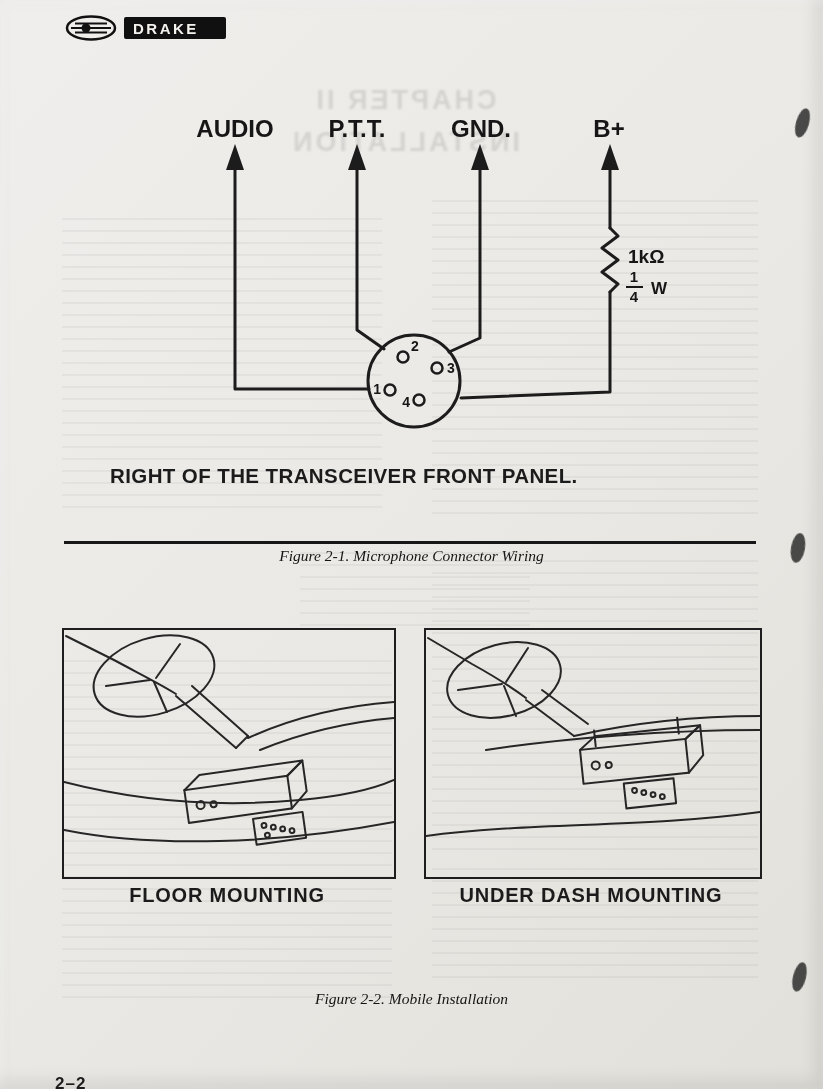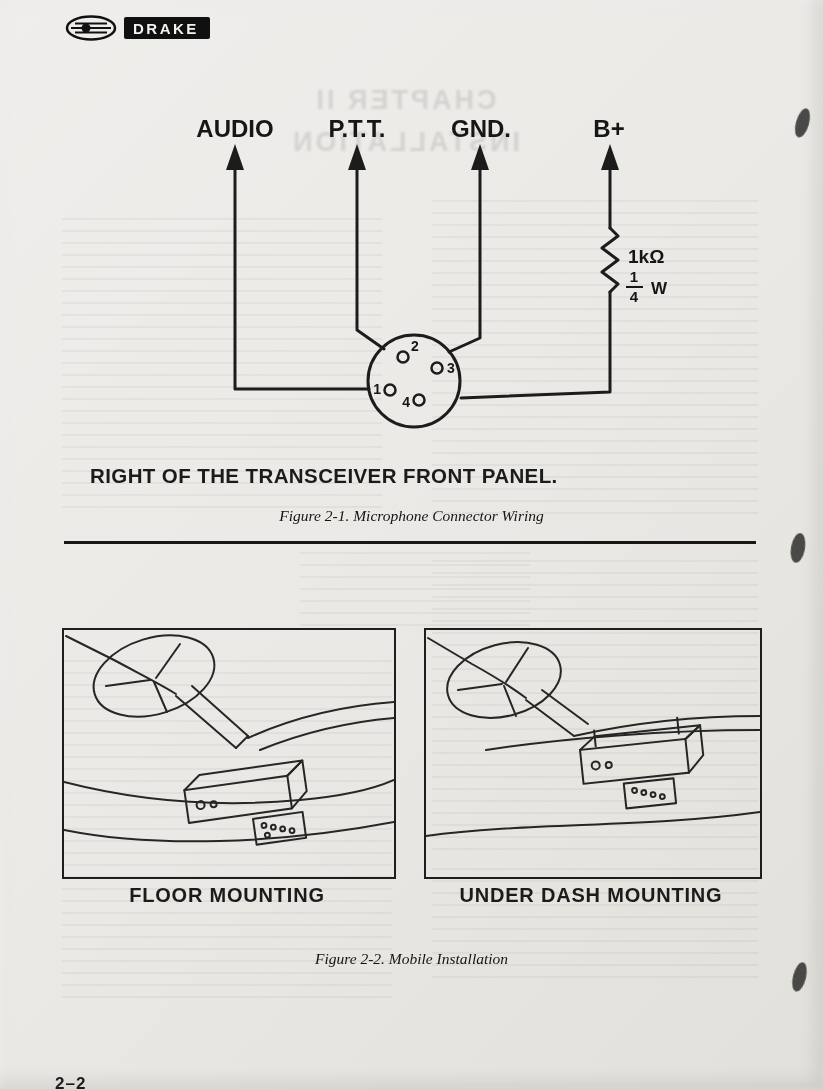--- a/index.html
+++ b/index.html
@@ -17,27 +17,27 @@
   }
   .ghost-title{
     position:absolute;transform:scaleX(-1);
     color:rgba(75,75,75,0.15);font-weight:bold;font-size:27px;
     letter-spacing:3px;text-align:center;filter:blur(0.8px);line-height:1.55;
   }
   .mark{position:absolute;background:#2e2e2e;border-radius:50%;filter:blur(0.6px);opacity:0.85;}
   .logo{position:absolute;left:64px;top:14px;display:flex;align-items:center;gap:6px;}
   .logo-box{
     background:#101010;color:#f3f2ee;font-weight:bold;font-size:15px;
-    letter-spacing:2.5px;padding:4px 11px 3px 9px;border-radius:2px;line-height:1;
+    letter-spacing:2.5px;padding:4px 27px 3px 9px;border-radius:2px;line-height:1;
   }
   .fig1{position:absolute;left:0;top:0;width:823px;height:520px;}
   .notetext{position:absolute;left:90px;font-weight:bold;font-size:20.5px;letter-spacing:0.4px;white-space:nowrap;}
   .caption{
     position:absolute;left:0;width:823px;text-align:center;
-    font-family:"Liberation Serif",serif;font-style:italic;font-size:15.5px;color:#141414;
+    font-family:"Liberation Serif",serif;font-style:italic;font-size:15.5px;color:#141414;margin-top:40px;
   }
   .divider{position:absolute;left:64px;top:541px;width:692px;height:3px;background:#171717;}
   .illus-box{position:absolute;top:628px;height:247px;border:2px solid #1e1e1e;background:transparent;}
   .illus-box svg{display:block;}
   .mountlabel{position:absolute;top:884px;text-align:center;font-weight:bold;font-size:20px;letter-spacing:0.8px;}
   .pagenum{position:absolute;left:55px;top:1074px;font-weight:bold;font-size:17px;letter-spacing:1px;}
   svg text{font-family:"Liberation Sans",sans-serif;fill:#161616;}
 </style>
 </head>
 <body>
@@ -106,21 +106,21 @@
     <line x1="626" y1="287" x2="643" y2="287" stroke="#161616" stroke-width="2"></line>
     <text x="634" y="302" text-anchor="middle" font-size="15" font-weight="bold">4</text>
     <text x="651" y="294" font-size="17" font-weight="bold">W</text>
 
     <text x="411" y="351" font-size="14" font-weight="bold">2</text>
     <text x="447" y="373" font-size="14" font-weight="bold">3</text>
     <text x="381" y="394" text-anchor="end" font-size="14" font-weight="bold">1</text>
     <text x="410" y="407" text-anchor="end" font-size="14" font-weight="bold">4</text>
   </svg>
 
-  <div class="notetext" style="top:464px;">RIGHT OF THE TRANSCEIVER FRONT PANEL.</div>
+  <div class="notetext" style="top:464px;margin-left:20px;">RIGHT OF THE TRANSCEIVER FRONT PANEL.</div>
 
   <div class="caption" style="top:507px;">Figure 2-1. Microphone Connector Wiring</div>
 
   <div class="divider"></div>
 
   <div class="illus-box" style="left:62px;width:330px;">
     <svg width="330" height="247" viewBox="0 0 330 247">
       <g stroke="#262626" stroke-width="2" fill="none" stroke-linejoin="round" stroke-linecap="round">
         <g>
           <ellipse cx="90" cy="46" rx="62" ry="38" transform="rotate(-17 90 46)"></ellipse>

